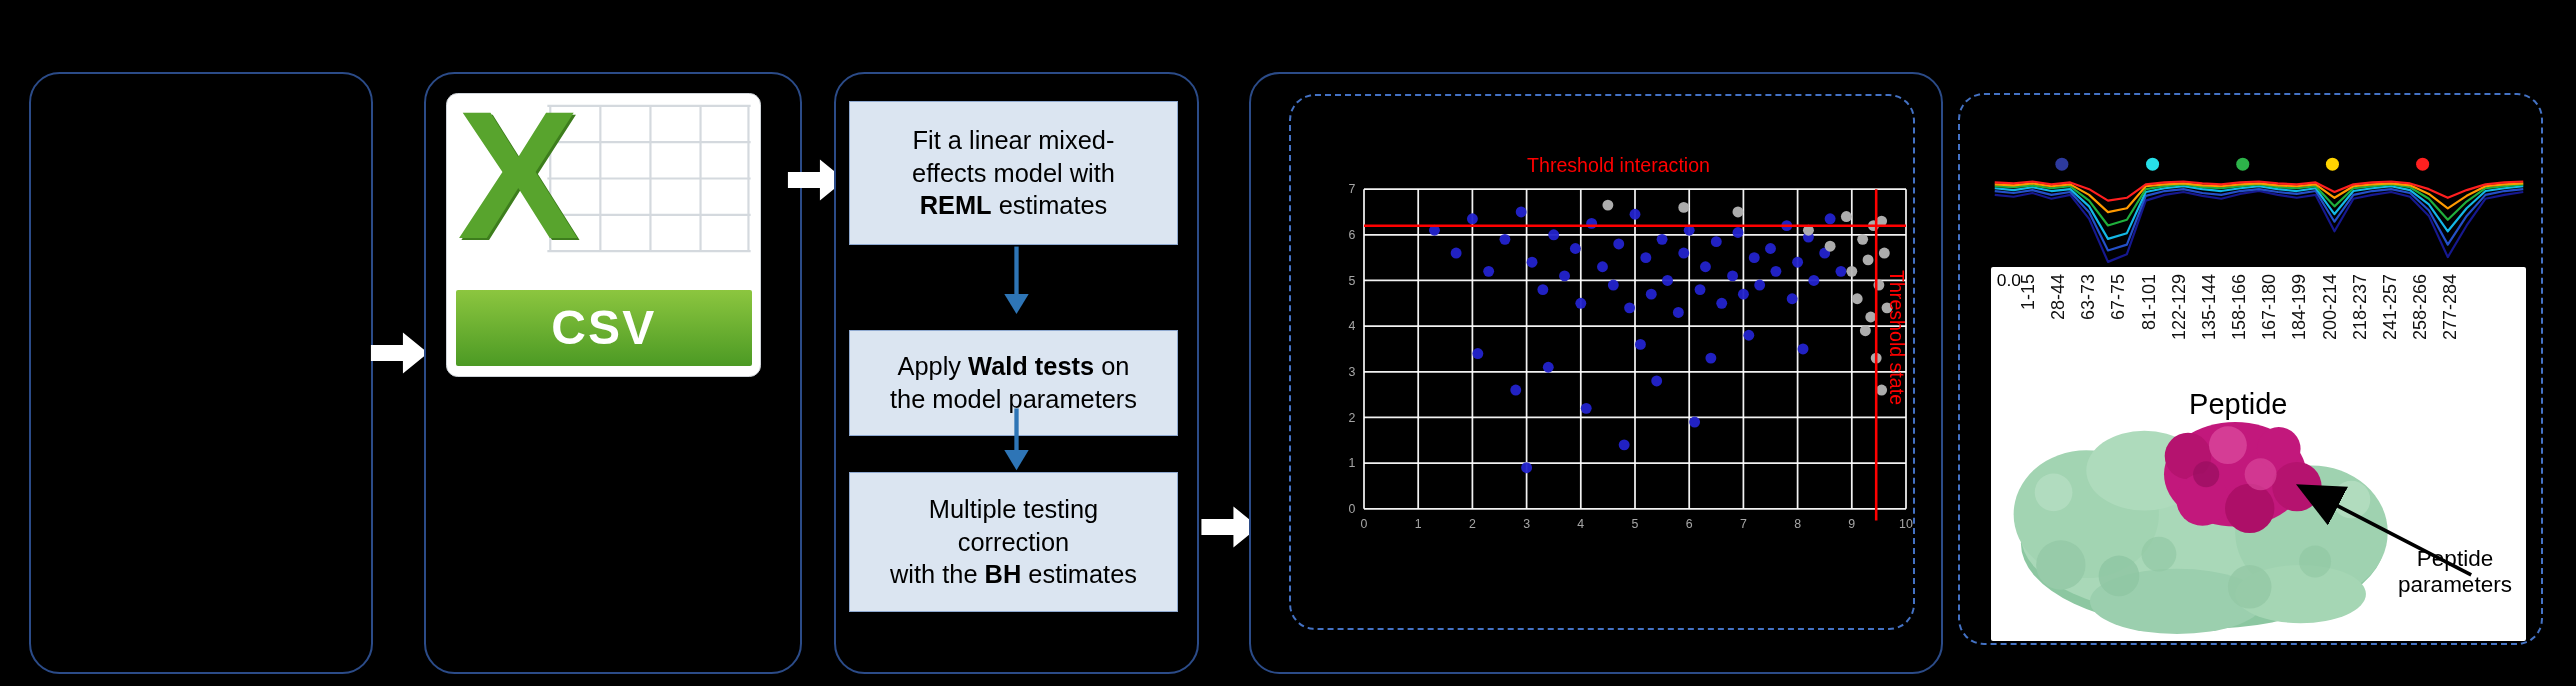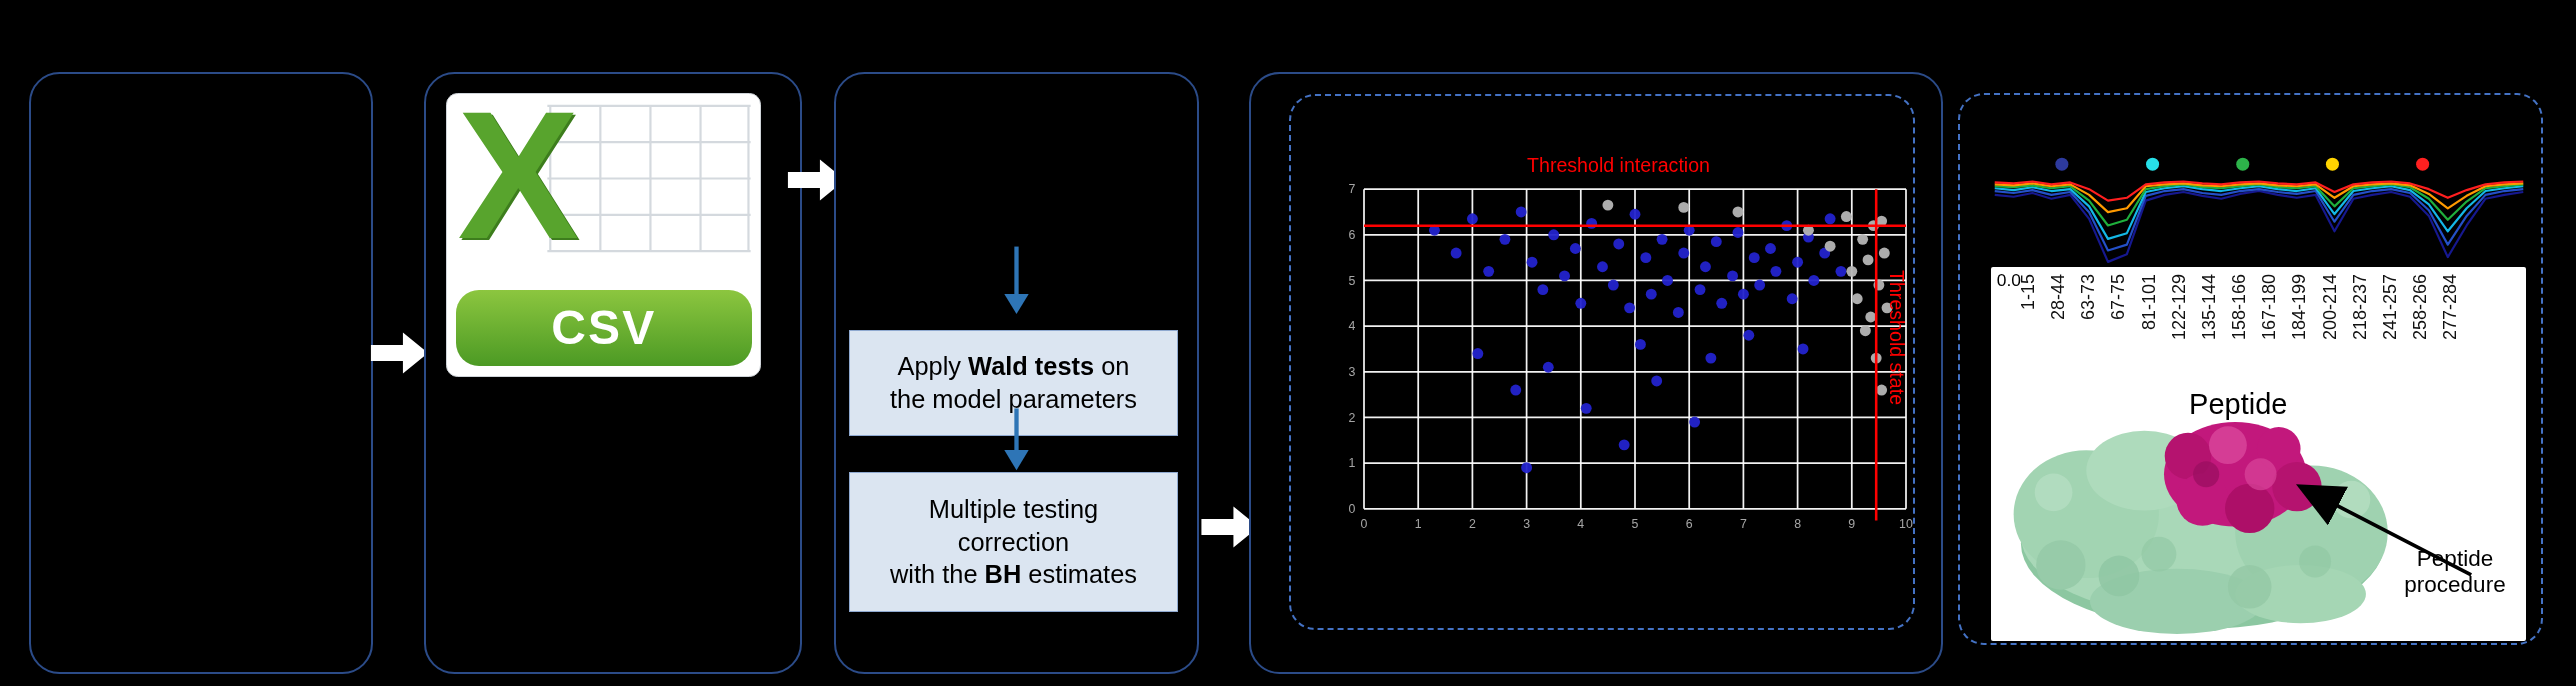--- a/index.html
+++ b/index.html
@@ -21,21 +21,21 @@
   .a1{left:369px;top:329px;}
   .a2{left:786px;top:156px;}
   .a3{left:1198px;top:503px;}
 
   
   .csv-icon{position:absolute;left:20.4px;top:19px;width:313px;height:282px;background:#fff;
             border:1.5px solid #cfd4d9;border-radius:11.6px;box-shadow:0 2.9px 7.3px rgba(0,0,0,.5);}
   .csv-grid{position:absolute;left:100px;top:8.7px;}
   .csv-x{position:absolute;left:10.2px;top:-10.2px;font-size:182px;font-weight:800;line-height:1;
          color:#58a42d;text-shadow:2.2px 2.2px 0 #3d7d1d;}
-  .csv-banner{position:absolute;left:8.7px;right:8.7px;bottom:10.2px;height:76px;border-radius:23px;
+  .csv-banner{position:absolute;left:8.7px;right:8.7px;bottom:10.2px;height:76px;border-radius:2px;
               background:linear-gradient(#8cc63f,#4c9a24);display:flex;align-items:center;justify-content:center;
               color:#fff;font-size:48px;font-weight:800;letter-spacing:2.2px;}
 
   
   .step-box{position:absolute;left:13px;width:329px;background:#dbe5f1;border:1.5px solid #8fa9d0;
             color:#000;display:flex;align-items:center;justify-content:center;box-sizing:border-box;}
   .step-text{white-space:pre-line;text-align:center;font-size:25.4px;line-height:1.28;padding:0 8.7px;}
   .stepA{top:27px;height:144px;}
   .stepB{top:256px;height:106px;}
   .stepC{top:398px;height:140px;}
@@ -95,20 +95,25 @@
       <div class="csv-x">X</div>
       <div class="csv-banner">CSV</div>
     </div>
   </div>
 
   <svg class="warrow a2" width="61" height="48" viewBox="0 0 100 84">
     <polygon points="0,28 56,28 56,6 100,42 56,78 56,56 0,56" fill="#ffffff"></polygon>
   </svg>
 
   <div class="panel p3">
+    <div class="step-box stepA">
+      <div class="step-text"><span>Fit a linear mixed-
+effects model with
+</span><b>REML</b><span> estimates</span></div>
+    </div>
     <svg class="barrow bar1" width="33" height="70" viewBox="0 0 46 96">
       <line x1="23" y1="0" x2="23" y2="70" stroke="#2e75b6" stroke-width="6"></line>
       <polygon points="6,66 40,66 23,94" fill="#2e75b6"></polygon>
     </svg>
     <div class="step-box stepB">
       <div class="step-text"><span>Apply </span><b>Wald tests</b><span> on
 the model parameters</span></div>
     </div>
     <svg class="barrow bar2" width="33" height="64" viewBox="0 0 46 88">
       <line x1="23" y1="0" x2="23" y2="62" stroke="#2e75b6" stroke-width="6"></line>
@@ -323,18 +328,18 @@
       <defs>
         <marker id="ah" markerWidth="14" markerHeight="12" refX="11" refY="6" orient="auto">
           <path d="M0,0 L13,6 L0,12 z" fill="#000"></path>
         </marker>
       </defs>
       <line x1="300" y1="158" x2="68" y2="38" stroke="#000" stroke-width="5" marker-end="url(#ah)"></line>
     </svg>
 
     <div class="bind-label">
       <div>Peptide</div>
-      <div>procedure</div>
+      <div>parameters</div>
     </div>
   </div>
 
 </div>
 
 
 </body></html>

